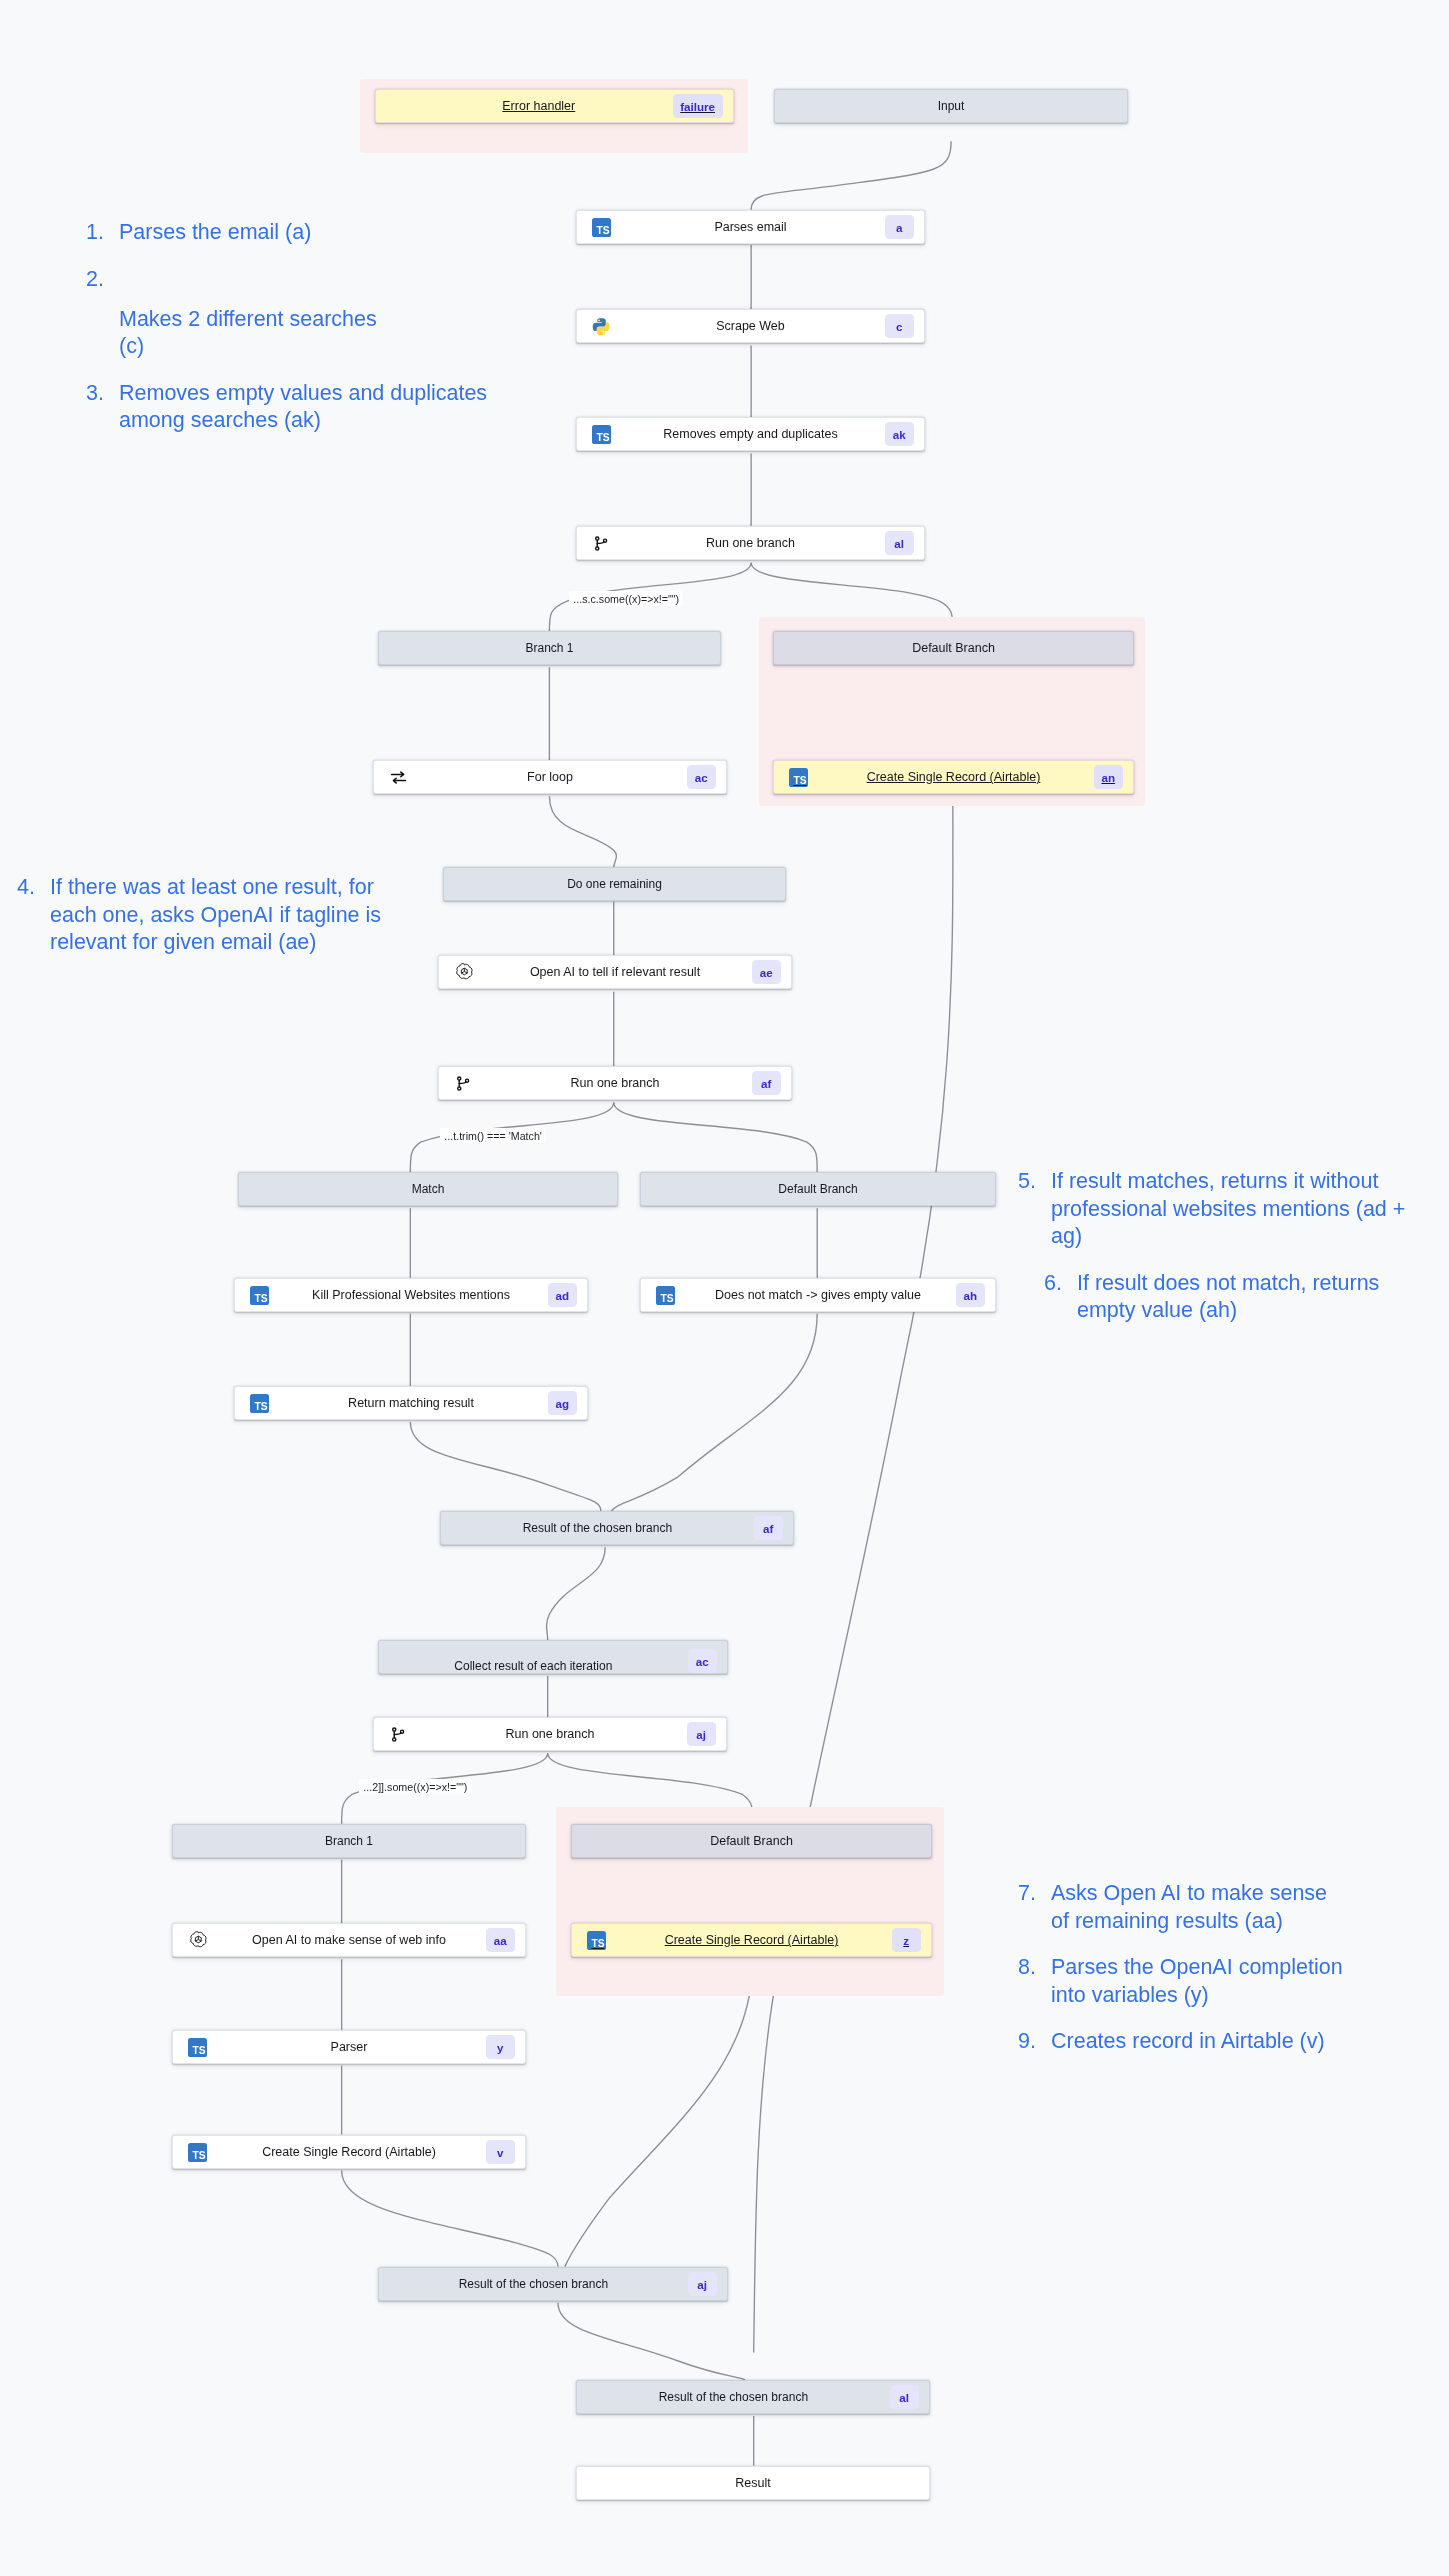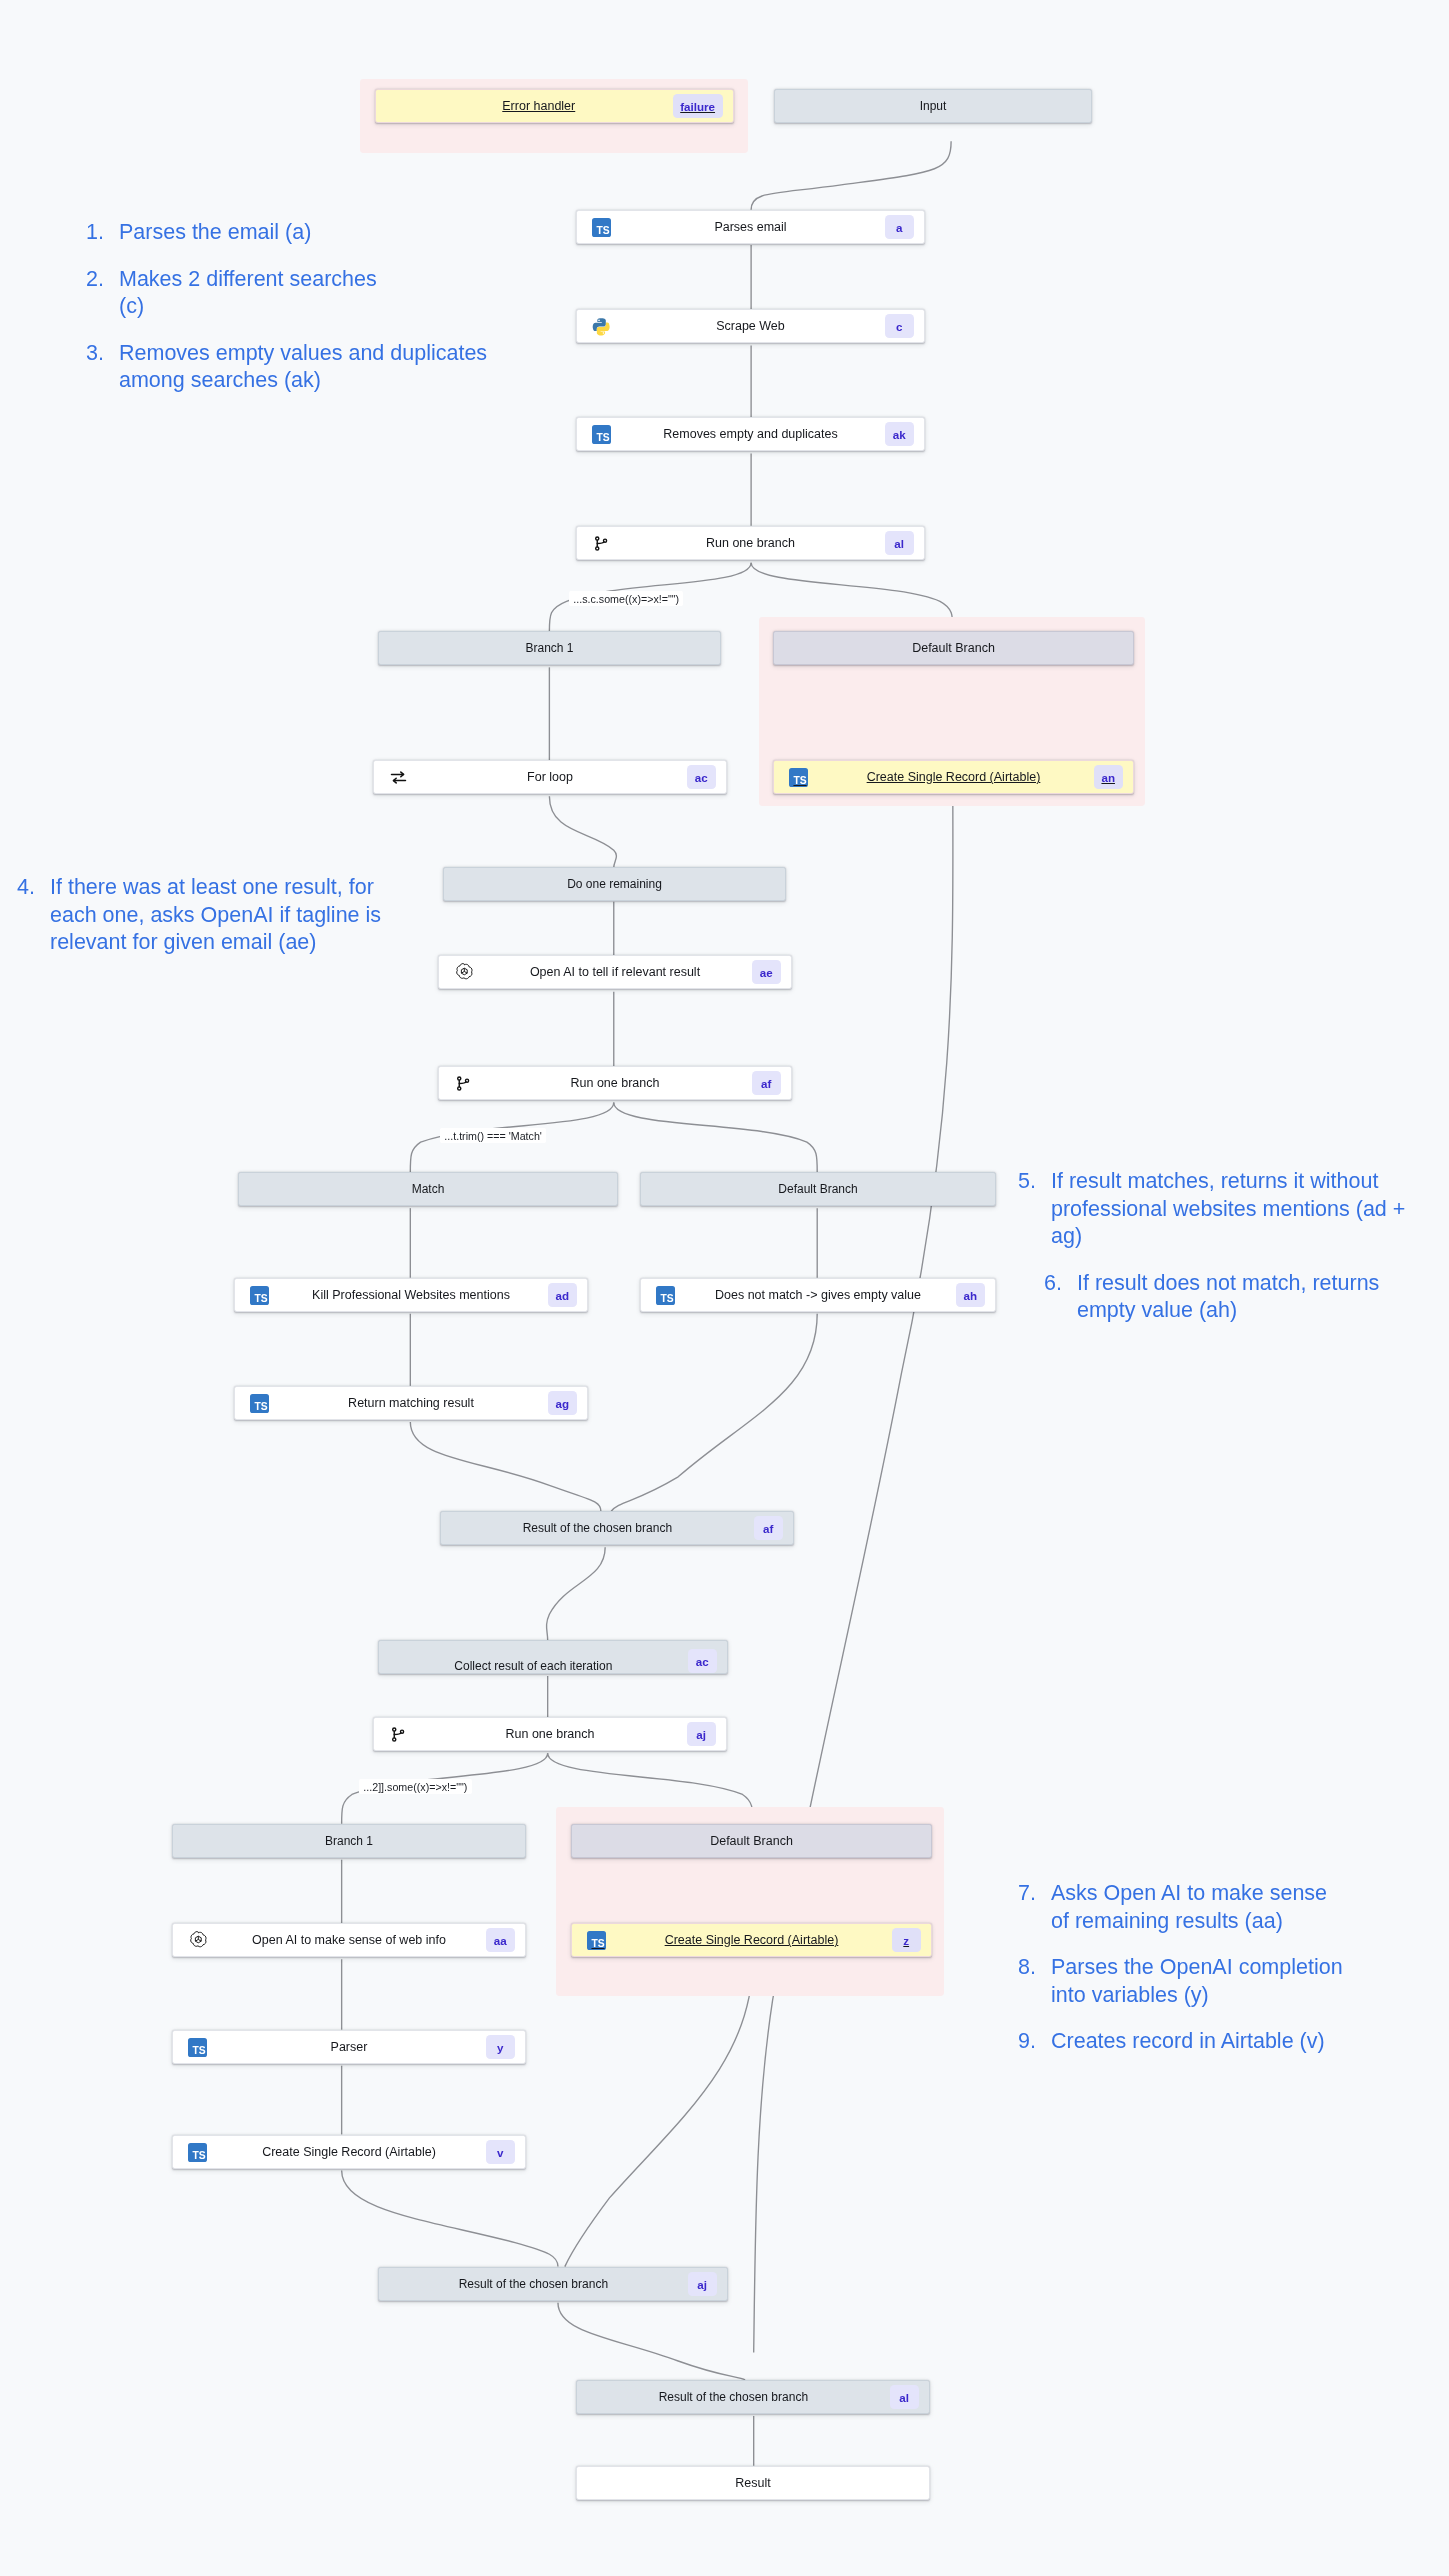--- a/index.html
+++ b/index.html
@@ -244,21 +244,21 @@
 
     <path d="M878,2814 L878,2872"></path>
   </svg>
 
   <div class="node errcard" style="left:375px; top:89px; width:359px;">
     <span class="n-icon spacer" style="width:29px;"></span>
     <span class="n-label">Error handler</span>
     <span class="n-badge">failure</span>
   </div>
 
-  <div class="node step" style="left:774px; top:89px; width:318px;">
+  <div class="node step" style="left:774px; top:89px; width:354px;">
     <span class="n-label">Input</span>
   </div>
 
   <div class="node card" style="left:576px; top:210px; width:349px;">
     <span class="n-icon">
       <span class="ts-icon">
           <span>TS</span>
         </span>
     </span>
     <span class="n-label">Parses email</span>
@@ -493,21 +493,21 @@
     <span class="n-label">Result</span>
   </div>
 
   <div class="annot" style="left:86px; top:219px; width:429px;">
     <div class="a-item">
       <span class="a-num">1.</span>
       <span class="a-txt">Parses the email (a)</span>
     </div>
     <div class="a-item">
       <span class="a-num">2.</span>
-      <span class="a-txt" style="max-width:283px;">Makes 2 different searches (c)</span>
+      <span class="a-txt" style="max-width:283px;margin-top:40px;">Makes 2 different searches (c)</span>
     </div>
     <div class="a-item">
       <span class="a-num">3.</span>
       <span class="a-txt" style="max-width:404px;">Removes empty values and duplicates among searches (ak)</span>
     </div>
   </div>
 
   <div class="annot" style="left:17px; top:874px; width:395px;">
     <div class="a-item">
       <span class="a-num">4.</span>

